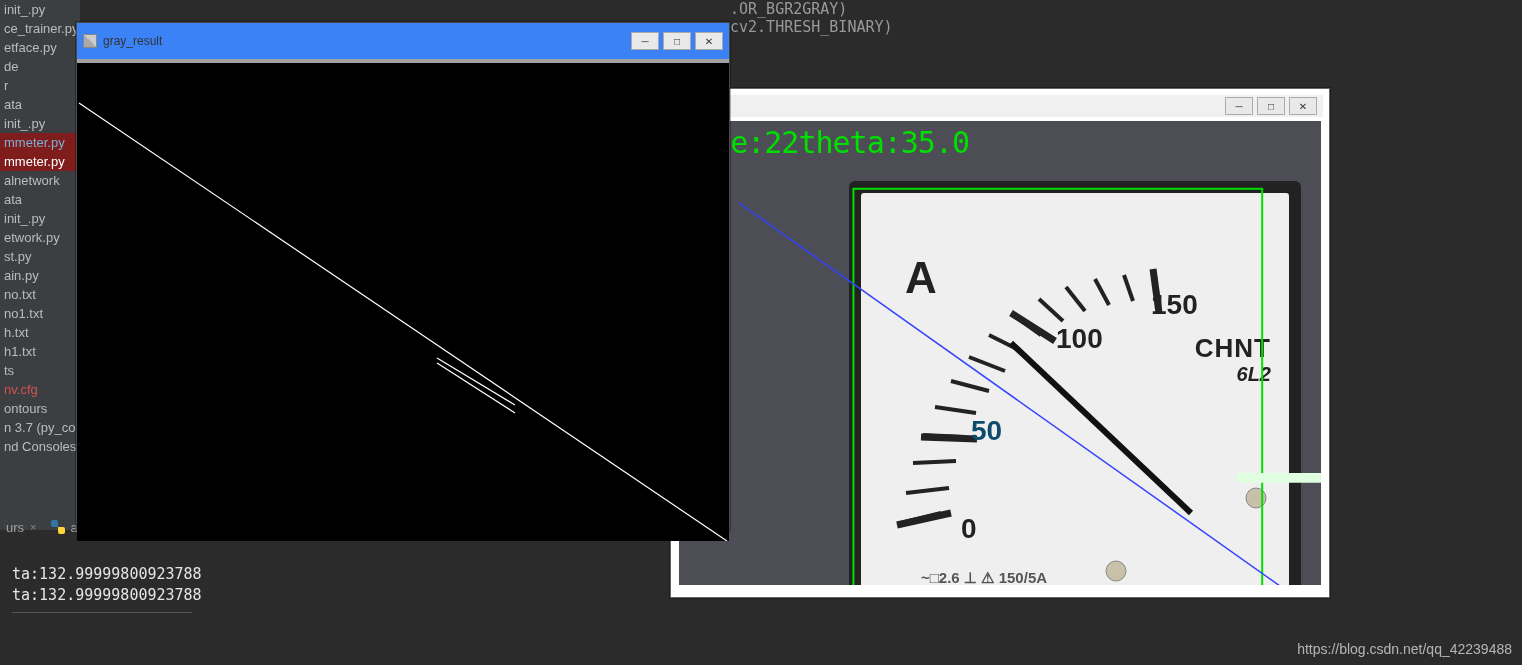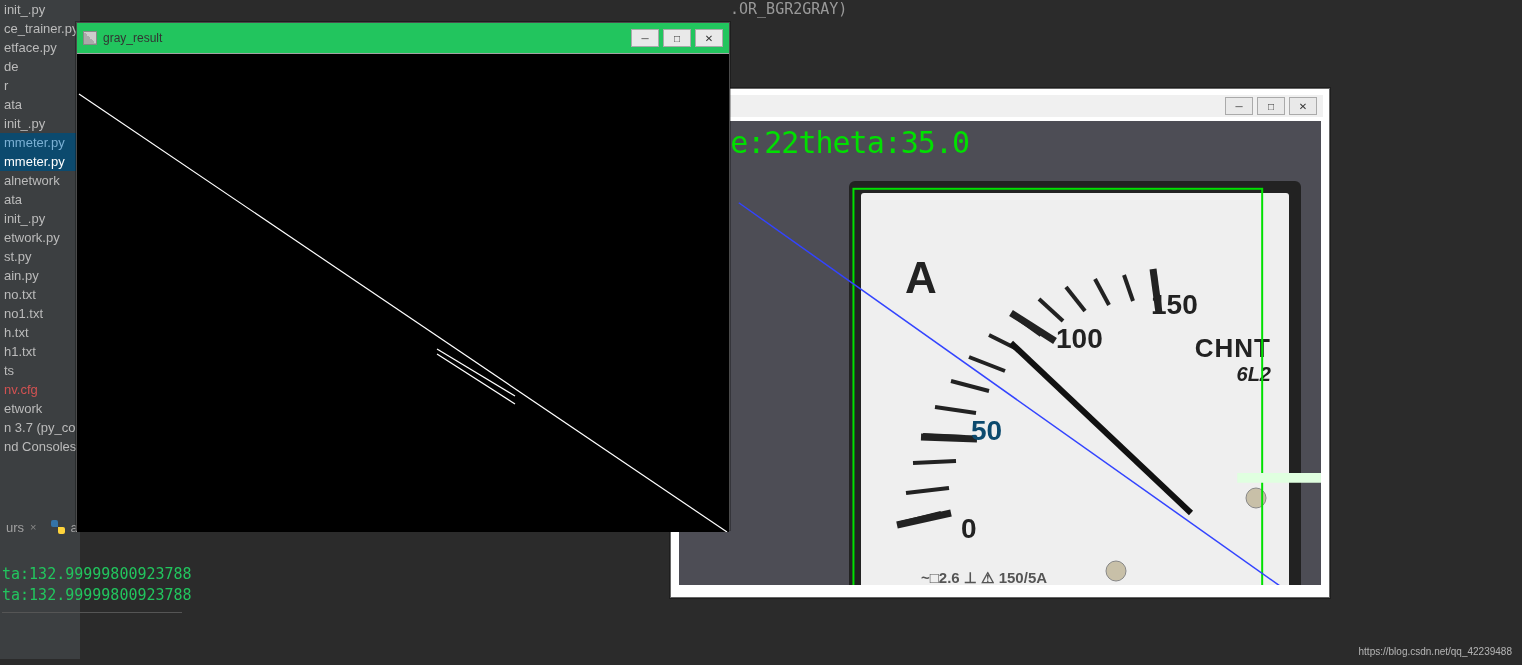--- a/index.html
+++ b/index.html
@@ -11,31 +11,31 @@
     font-size: 13px;
     color: #bbbbbb;
     overflow: hidden;
     position: relative;
   }
   
   .sidebar {
     position: absolute;
     left: 0; top: 0;
     width: 80px;
-    height: 659px;
+    height: 530px;
     background: #3c3f41;
     overflow: hidden;
   }
   .file-item {
     padding: 2px 4px;
     white-space: nowrap;
     cursor: pointer;
     font-size: 13px;
   }
-  .file-item.selected { background: #0c4a6e; color: #fff; }
+  .file-item.selected { background: #7f1d1d; color: #fff; }
   .file-item.highlight { color: #7bb0d4; }
   .file-item.red { color: #d25252; }
   
   .tabs {
     position: absolute;
     left: 0; top: 516px;
     height: 22px;
     display: flex;
     align-items: center;
     gap: 14px;
@@ -64,23 +64,23 @@
     position:absolute; width:7px; height:7px;
     background:#ffd43b; bottom:0; right:0; border-radius:0 2px 2px 2px;
   }
   
   .console {
     position: absolute;
     left: 0; top: 564px;
     width: 600px;
     font-family: "Consolas", monospace;
     font-size: 15px;
-    color: #22c55e;
+    color: #e5e5e5;
     line-height: 1.4;
-    padding-left: 2px;
+    padding-left: 12px;
   }
   .divider {
     border-top: 1px solid #555;
     width: 180px;
     margin-top: 6px;
   }
   
   .editor {
     position: absolute;
     left: 80px; top: 0;
@@ -91,23 +91,23 @@
     padding-left: 650px;
   }
   
   .win {
     position: absolute;
     background: #fff;
     border: 1px solid #4a4a4a;
     box-shadow: 0 0 0 1px rgba(0,0,0,.3);
   }
   .titlebar {
-    height: 31px;
-    background: #22c55e;
-    border-bottom: 1px solid #a3a3a3;
+    height: 40px;
+    background: #3b82f6;
+    border-bottom: 4px solid #a3a3a3;
     display: flex;
     align-items: center;
     padding: 0 6px;
     font-size: 12px;
     color: #333;
   }
   .titlebar .icon {
     width: 14px; height: 14px;
     border: 1px solid #888;
     margin-right: 6px;
@@ -178,29 +178,30 @@
     position:absolute;
     left: 12px; top: 12px; right:12px; height: 400px;
     background:#efefef;
     border-radius:3px;
   }
   .meter-svg { position:absolute; inset:0; }
   .blog-url {
     position:absolute;
     right: 10px; bottom: 8px;
     color: #cccccc;
-    font-size: 10px;
+    font-size: 14px;
     opacity: .85;
   }
 </style>
 </head>
 <body>
 
 <div class="editor">
   <div>.OR_BGR2GRAY)</div>
+  <div> cv2.THRESH_BINARY)</div>
 </div>
 
 <div class="sidebar">
   <div id="file-list">
       <div class="file-item">init_.py</div>
       <div class="file-item">ce_trainer.py</div>
       <div class="file-item">etface.py</div>
       <div class="file-item">de</div>
       <div class="file-item">r</div>
       <div class="file-item">ata</div>
@@ -212,21 +213,21 @@
       <div class="file-item">init_.py</div>
       <div class="file-item">etwork.py</div>
       <div class="file-item">st.py</div>
       <div class="file-item">ain.py</div>
       <div class="file-item">no.txt</div>
       <div class="file-item">no1.txt</div>
       <div class="file-item">h.txt</div>
       <div class="file-item">h1.txt</div>
       <div class="file-item">ts</div>
       <div class="file-item red">nv.cfg</div>
-      <div class="file-item">etwork</div>
+      <div class="file-item">ontours</div>
       <div class="file-item">n 3.7 (py_code)</div>
       <div class="file-item">nd Consoles</div>
     </div>
 </div>
 
 <div class="tabs">
   <div class="tab">
     <span>urs</span>
     <span class="close">×</span>
   </div>

